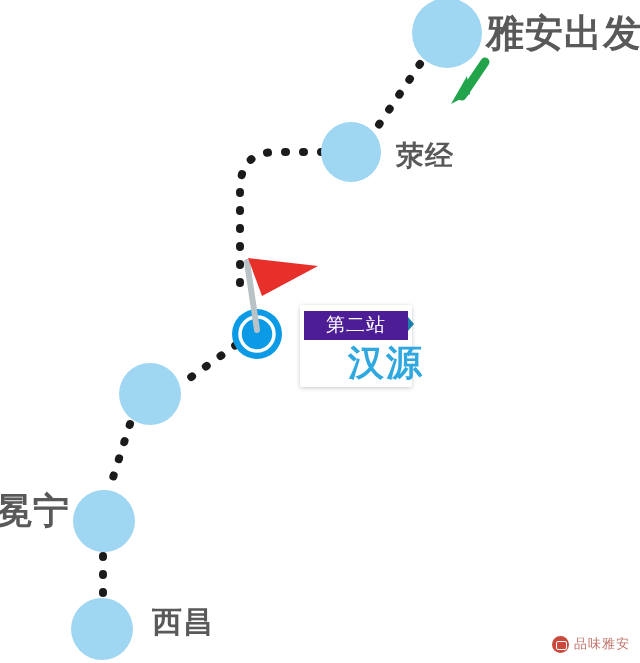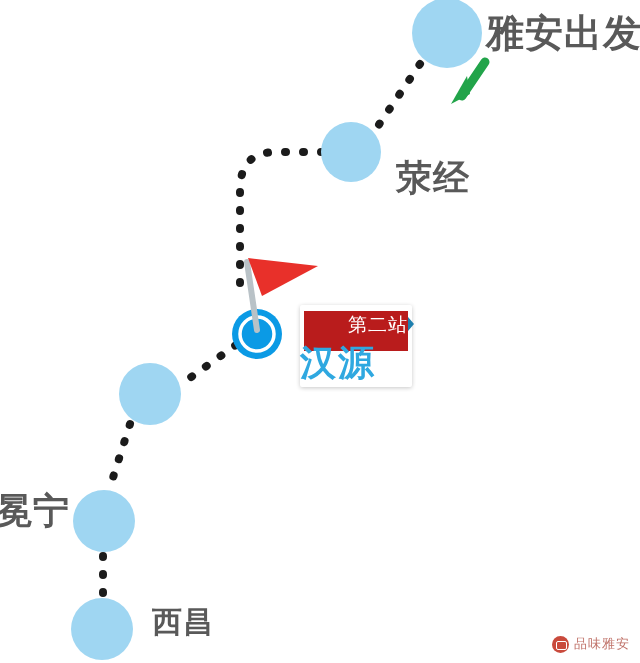--- a/index.html
+++ b/index.html
@@ -34,22 +34,22 @@
     letter-spacing: 1px;
     font-family: "Liberation Sans", sans-serif;
   }
   .label-yaan {
     left: 486px;
     top: 8px;
     font-size: 38px;
   }
   .label-yingjing {
     left: 396px;
-    top: 154px;
-    font-size: 36px;
+    top: 137px;
+    font-size: 28px;
   }
   .label-shimian {
     left: 34px;
     top: 362px;
     font-size: 36px;
   }
   .label-mianning {
     left: -4px;
     top: 487px;
     font-size: 36px;
@@ -67,44 +67,44 @@
     height: 82px;
     background: #ffffff;
     box-shadow: 0 1px 4px rgba(0,0,0,0.22);
     border-radius: 2px;
   }
   .card-ribbon {
     position: absolute;
     left: 4px;
     top: 6px;
     width: 104px;
-    height: 40px;
-    background: #b91c1c;
+    height: 29px;
+    background: #4c1d95;
     color: #ffffff;
     font-size: 19px;
     line-height: 28px;
-    text-align: right;
+    text-align: center;
     letter-spacing: 1px;
     font-family: "Liberation Sans", sans-serif;
   }
   .card-ribbon::after {
     content: "";
     position: absolute;
     right: -6px;
     top: 6px;
     border-top: 7px solid transparent;
     border-bottom: 7px solid transparent;
     border-left: 6px solid #1d7fae;
   }
   .card-name {
     position: absolute;
     left: 0;
     top: 34px;
     width: 124px;
-    text-align: left;
+    text-align: right;
     color: #2fa8e0;
     font-size: 36px;
     font-weight: bold;
     letter-spacing: 2px;
     font-family: "Liberation Sans", sans-serif;
   }
   .watermark {
     position: absolute;
     right: 10px;
     bottom: 10px;

